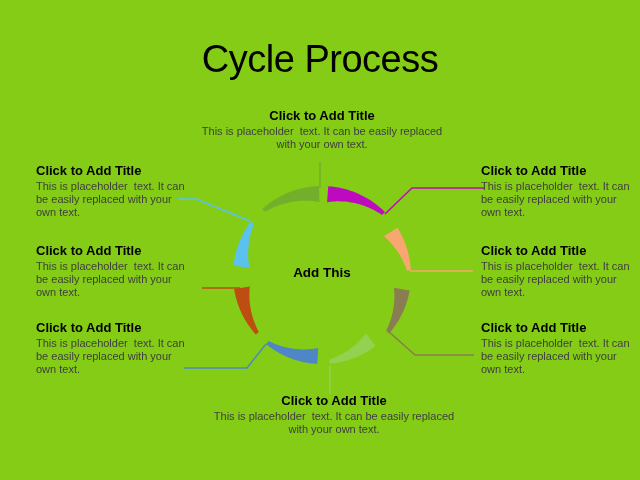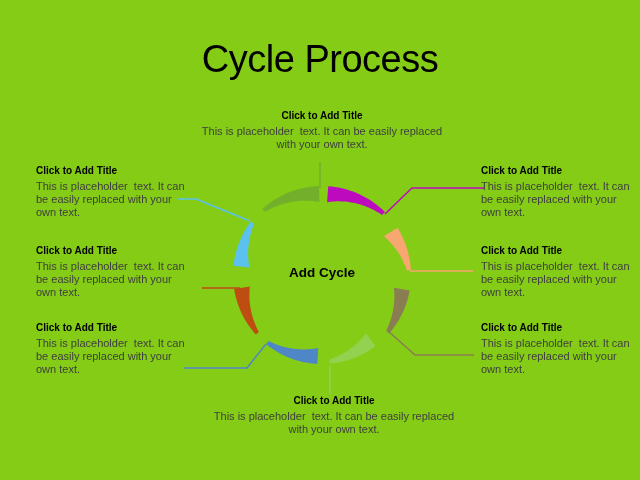--- a/index.html
+++ b/index.html
@@ -13,21 +13,21 @@
   }
   #diagram-svg{position:absolute;left:0;top:0;}
   .center-label{
     position:absolute;left:242px;top:265px;width:160px;text-align:center;
     font-size:13.5px;font-weight:bold;color:#000;
   }
   .block{position:absolute;}
   .block.center{text-align:center;}
   .block.left{text-align:left;}
   .block-title{
-    font-size:10px;font-weight:bold;color:#000;line-height:15px;margin-bottom:2px;
+    font-size:13px;font-weight:bold;color:#000;line-height:15px;margin-bottom:2px;
     white-space:pre;
   }
   .block-body{font-size:11px;color:#3e3e3e;}
   .bline{line-height:13px;white-space:pre;}
 </style>
 </head>
 <body>
 
 <div class="slide">
   <div class="slide-title">Cycle Process</div>
@@ -42,21 +42,21 @@
       <path d="M409.6,290.5 L409.4,292.0 L409.0,293.6 L408.7,295.2 L408.3,296.7 L407.9,298.3 L407.5,299.8 L407.0,301.4 L406.5,302.9 L406.0,304.4 L405.5,305.9 L404.9,307.4 L404.3,308.9 L403.7,310.4 L403.0,311.9 L402.3,313.3 L401.6,314.8 L400.9,316.2 L400.1,317.6 L399.4,319.0 L398.6,320.4 L397.7,321.8 L396.9,323.1 L396.0,324.5 L395.1,325.8 L394.2,327.1 L393.2,328.4 L392.2,329.7 L391.2,330.9 L390.2,332.2 L389.2,333.4 L386.2,330.8 L386.8,329.3 L387.5,327.9 L388.1,326.5 L388.7,325.0 L389.3,323.6 L389.8,322.1 L390.3,320.7 L390.8,319.2 L391.3,317.8 L391.7,316.3 L392.1,314.9 L392.4,313.4 L392.7,311.9 L393.0,310.5 L393.3,309.0 L393.5,307.6 L393.8,306.1 L393.9,304.6 L394.1,303.2 L394.2,301.8 L394.3,300.3 L394.4,298.9 L394.4,297.5 L394.4,296.0 L394.4,294.6 L394.3,293.2 L394.3,291.8 L394.2,290.4 L394.0,289.0 L393.9,287.7 Z" fill="#8A7D52"></path>
       <polyline points="330,366 330,394" fill="none" stroke="#93D250" stroke-width="1.5"></polyline>
       <path d="M375.6,346.1 L374.2,347.1 L372.9,348.0 L371.5,349.0 L370.1,349.9 L368.7,350.7 L367.3,351.6 L365.9,352.4 L364.4,353.2 L363.0,354.0 L361.5,354.8 L360.0,355.5 L358.5,356.2 L357.0,356.8 L355.4,357.5 L353.9,358.1 L352.3,358.7 L350.8,359.2 L349.2,359.7 L347.6,360.2 L346.0,360.7 L344.4,361.1 L342.8,361.5 L341.2,361.9 L339.6,362.2 L338.0,362.6 L336.3,362.8 L334.7,363.1 L333.1,363.3 L331.4,363.5 L329.8,363.7 L329.4,359.7 L330.9,359.1 L332.5,358.5 L334.0,357.9 L335.4,357.3 L336.9,356.7 L338.3,356.0 L339.7,355.3 L341.1,354.5 L342.5,353.8 L343.9,353.0 L345.2,352.2 L346.5,351.4 L347.8,350.5 L349.1,349.6 L350.3,348.8 L351.5,347.8 L352.7,346.9 L353.9,346.0 L355.0,345.0 L356.2,344.0 L357.3,343.0 L358.3,342.0 L359.4,341.0 L360.4,339.9 L361.4,338.8 L362.3,337.8 L363.3,336.7 L364.2,335.6 L365.1,334.4 L365.9,333.3 Z" fill="#93D250"></path>
       <polyline points="266,344 247,368 184,368" fill="none" stroke="#4F86C6" stroke-width="1.5"></polyline>
       <path d="M317.3,363.9 L315.5,363.8 L313.6,363.6 L311.8,363.4 L309.9,363.2 L308.1,362.9 L306.2,362.6 L304.4,362.2 L302.6,361.9 L300.8,361.4 L299.0,361.0 L297.2,360.5 L295.4,359.9 L293.6,359.4 L291.9,358.7 L290.1,358.1 L288.4,357.4 L286.7,356.7 L285.0,355.9 L283.3,355.1 L281.6,354.3 L279.9,353.4 L278.3,352.5 L276.7,351.6 L275.1,350.6 L273.5,349.6 L272.0,348.6 L270.4,347.5 L268.9,346.5 L267.5,345.3 L266.0,344.2 L268.5,341.1 L270.1,341.8 L271.8,342.6 L273.5,343.3 L275.1,344.0 L276.8,344.6 L278.5,345.2 L280.2,345.8 L281.8,346.3 L283.5,346.7 L285.2,347.2 L286.9,347.6 L288.6,347.9 L290.3,348.2 L292.0,348.5 L293.7,348.8 L295.4,349.0 L297.1,349.1 L298.7,349.2 L300.4,349.3 L302.1,349.4 L303.7,349.4 L305.4,349.4 L307.0,349.3 L308.6,349.2 L310.3,349.1 L311.9,348.9 L313.5,348.7 L315.1,348.5 L316.6,348.2 L318.2,347.9 Z" fill="#4F86C6"></path>
       <polyline points="240,288 202,288" fill="none" stroke="#BE4D12" stroke-width="1.5"></polyline>
       <path d="M255.9,334.6 L254.7,333.3 L253.6,332.0 L252.5,330.6 L251.5,329.3 L250.5,327.9 L249.5,326.6 L248.5,325.2 L247.5,323.7 L246.6,322.3 L245.7,320.8 L244.8,319.4 L244.0,317.9 L243.2,316.4 L242.4,314.9 L241.7,313.3 L240.9,311.8 L240.3,310.2 L239.6,308.6 L239.0,307.0 L238.4,305.4 L237.8,303.8 L237.3,302.2 L236.8,300.6 L236.3,298.9 L235.8,297.3 L235.4,295.6 L235.0,294.0 L234.7,292.3 L234.4,290.6 L234.1,288.9 L249.9,286.4 L249.7,287.9 L249.6,289.3 L249.5,290.8 L249.4,292.3 L249.4,293.8 L249.4,295.3 L249.4,296.8 L249.4,298.3 L249.5,299.8 L249.6,301.3 L249.8,302.9 L250.0,304.4 L250.2,305.9 L250.4,307.5 L250.7,309.0 L251.0,310.6 L251.3,312.1 L251.7,313.6 L252.1,315.2 L252.6,316.7 L253.0,318.3 L253.6,319.8 L254.1,321.3 L254.7,322.8 L255.3,324.4 L255.9,325.9 L256.6,327.4 L257.3,328.9 L258.1,330.4 L258.8,331.9 Z" fill="#BE4D12"></path>
       <polyline points="250,221 196,199 178,199" fill="none" stroke="#5BC2EF" stroke-width="1.5"></polyline>
       <path d="M233.5,265.7 L233.7,264.1 L233.9,262.5 L234.1,260.9 L234.4,259.3 L234.7,257.8 L235.0,256.2 L235.4,254.6 L235.7,253.1 L236.2,251.5 L236.6,250.0 L237.1,248.4 L237.6,246.9 L238.1,245.4 L238.6,243.9 L239.2,242.4 L239.8,240.9 L240.4,239.4 L241.1,238.0 L241.8,236.5 L242.5,235.1 L243.2,233.6 L244.0,232.2 L244.7,230.8 L245.6,229.4 L246.4,228.1 L247.2,226.7 L248.1,225.4 L249.0,224.0 L250.0,222.7 L250.9,221.4 L254.1,223.8 L253.5,225.3 L253.0,226.8 L252.4,228.3 L251.9,229.7 L251.5,231.2 L251.0,232.7 L250.6,234.2 L250.3,235.7 L249.9,237.2 L249.6,238.6 L249.3,240.1 L249.1,241.6 L248.9,243.1 L248.7,244.6 L248.5,246.0 L248.4,247.5 L248.3,249.0 L248.2,250.4 L248.1,251.9 L248.1,253.3 L248.1,254.8 L248.2,256.2 L248.2,257.6 L248.3,259.1 L248.4,260.5 L248.6,261.9 L248.7,263.3 L248.9,264.6 L249.2,266.0 L249.4,267.4 Z" fill="#5BC2EF"></path>
     </svg>
-  <div class="center-label">Add Cycle</div>
+  <div class="center-label">Add This</div>
   <div id="blocks">
       <div class="block center" style="left: 162px; top: 108px; width: 320px;">
         <div class="block-title">Click to Add Title</div>
         <div class="block-body">
           <div class="bline">This is placeholder  text. It can be easily replaced</div>
           <div class="bline">with your own text.</div>
         </div>
       </div>
       <div class="block left" style="left: 36px; top: 163px; width: 160px;">
         <div class="block-title">Click to Add Title</div>

